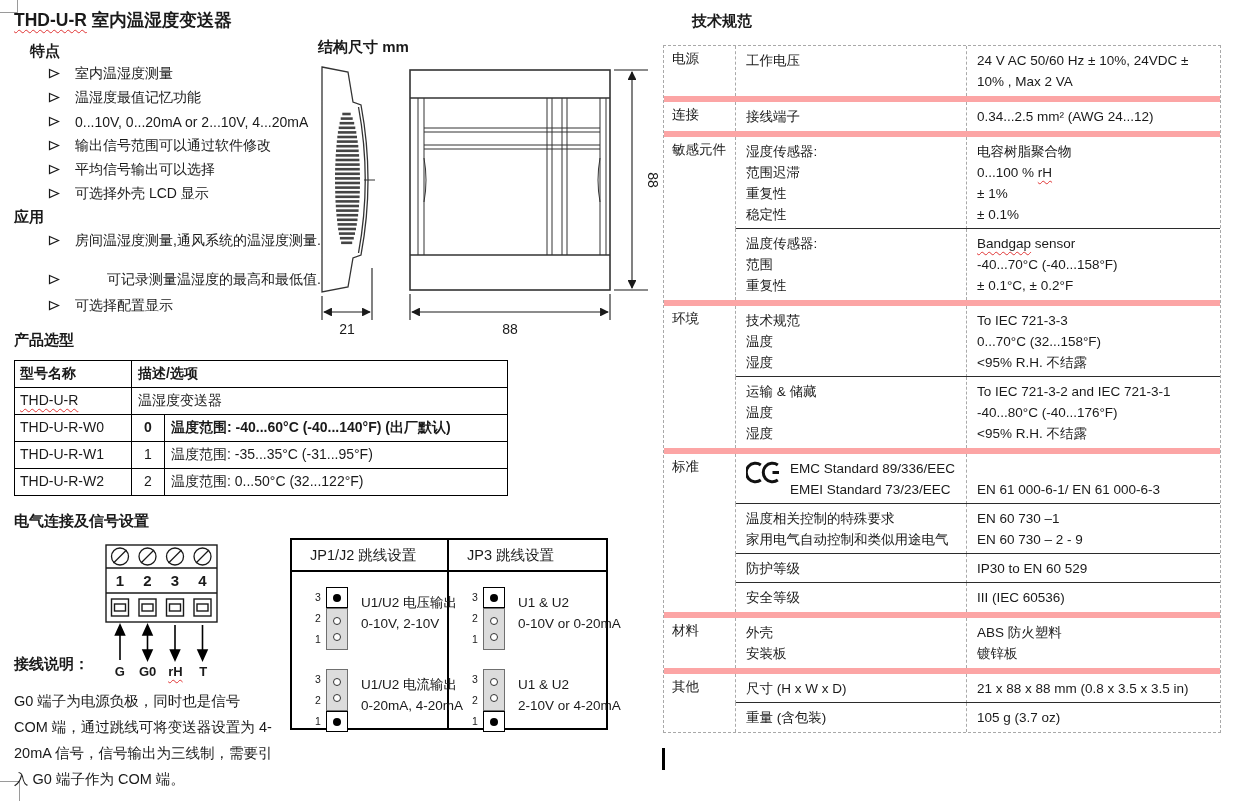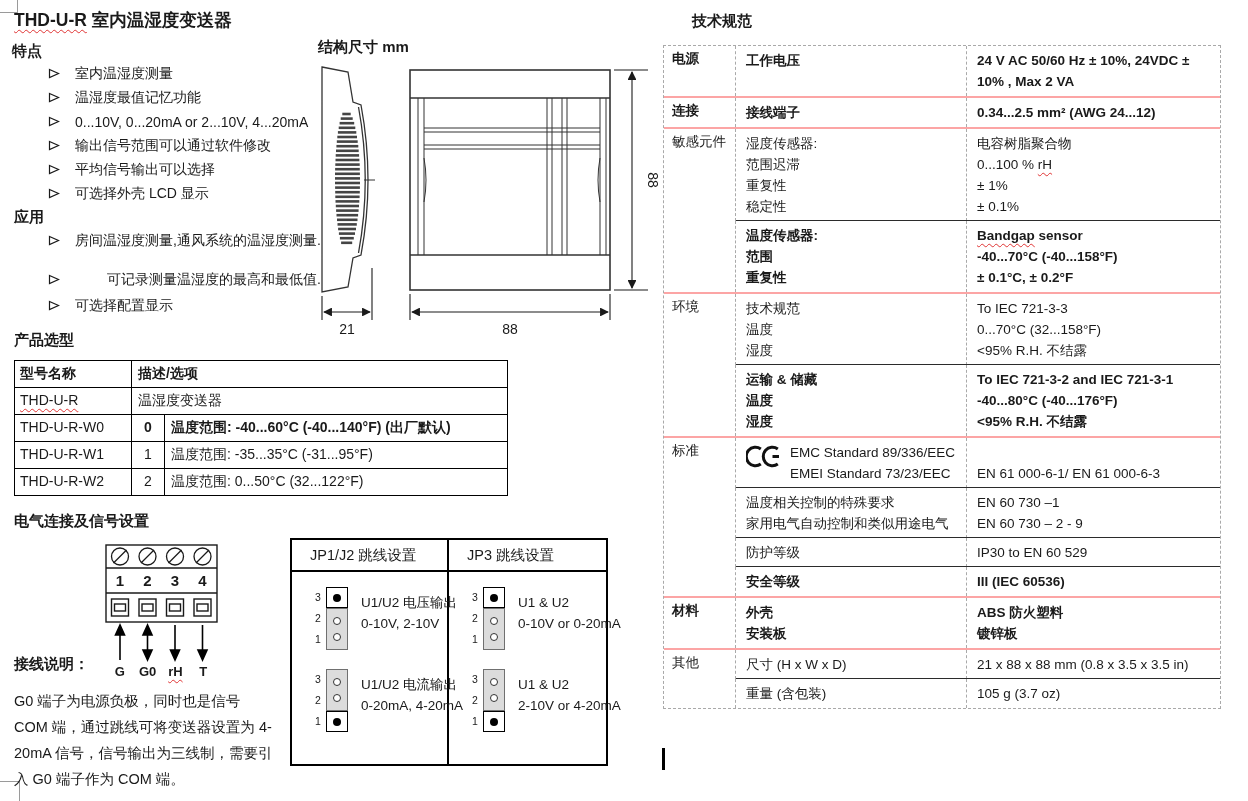--- a/index.html
+++ b/index.html
@@ -31,59 +31,59 @@
   .pc1 { width:117px; flex:0 0 117px; border-right:1.5px solid #000; padding:4px 10px 4px 5px; }
   .pc2 { width:33px; flex:0 0 33px; border-right:1.5px solid #000; text-align:center; padding:4px 0; }
   .pcM { flex:1; padding:4px 2px 4px 6px; }
   .bold { font-weight:bold; }
   
   .term-labels { left:106px; top:664px; width:111px; display:flex; font-size:13px; font-weight:bold; }
   .term-labels span { flex:1; text-align:center; }
   .wiring-label { left:14px; top:655px; }
   .wiring-note { left:14px; top:688px; width:316px; font-size:14.5px; line-height:26px; white-space:pre-line; }
   
-  .jptable { left:290px; top:538px; width:318px; height:228px; border:2px solid #000; display:flex; background:#fff; }
+  .jptable { left:290px; top:538px; width:318px; height:192px; border:2px solid #000; display:flex; background:#fff; }
   .jpcol { width:50%; }
   .jpcol.first { border-right:2.5px solid #000; }
   .jphead { height:32px; border-bottom:2px solid #000; display:flex; align-items:center; padding-left:18px; font-size:14.5px; }
   .jpbody { padding:15px 0 0 20px; }
   .jp-option { display:flex; margin-bottom:19px; }
   .jp-pins { width:12px; flex:0 0 12px; font-size:10.5px; line-height:21px; text-align:center; }
   .jp-cells { width:22px; flex:0 0 22px; margin-left:2px; }
   .cell-active { height:21px; border:1.4px solid #000; background:#fff; display:flex; align-items:center; justify-content:center; }
   .cell-open2 { height:42px; border:1px solid #707070; background:#dcdcdc; display:flex; flex-direction:column; align-items:center; justify-content:space-evenly; }
   .jdot { width:8px; height:8px; border-radius:50%; background:#000; }
   .jring { width:8px; height:8px; border-radius:50%; background:#fff; border:1.3px solid #333; }
   .jp-labels { margin:5px 0 0 13px; font-size:13.5px; line-height:21px; white-space:nowrap; }
   
   .spec-head { left:692px; top:12px; }
   .specs { left:663px; top:45px; width:558px; border:1px dashed #a9a9a9; font-size:13.5px; background:#fff; }
   .spec-block { display:flex; position:relative; }
-  .spec-block.sep-major { border-bottom:2px solid #fca5a5;font-weight:bold; }
+  .spec-block.sep-major { border-bottom:6px solid #fca5a5; }
   .spec-block.sep-minor::after { content:""; position:absolute; left:72px; right:0; bottom:0; height:1.2px; background:#2b2b2b; }
   .spec-cat { width:72px; flex:0 0 72px; padding:4px 0 4px 8px; border-right:1px dashed #a9a9a9; }
   .spec-mid { width:231px; flex:0 0 231px; padding:4px 0 4px 10px; border-right:1px dashed #a9a9a9; }
   .spec-val { flex:1; padding:4px 0 4px 10px; }
   .ln { line-height:21px; min-height:21px; white-space:pre-wrap; }
   .ce-wrap { display:flex; gap:9px; align-items:flex-start; }
   .ce-mark svg { margin-top:3px; display:block; }
   
   .artifact { border:1px solid #9a9a9a; background:#fff; }
   .text-cursor { left:662px; top:748px; width:2.5px; height:22px; background:#000; }
   svg text { font-family:"Liberation Sans","DejaVu Sans",sans-serif; }
 </style>
 </head>
 <body>
 
 <div class="abs artifact" style="left:-8px;top:-8px;width:26px;height:21px;"></div>
 <div class="abs artifact" style="left:-8px;top:781px;width:28px;height:40px;"></div>
 
 <div class="abs doc-title"><span class="squiggle">THD-U-R</span> 室内温湿度变送器</div>
 
-<div class="abs h2" style="left:12px;top:42px;">特点</div>
+<div class="abs h2" style="left:30px;top:42px;">特点</div>
 <div class="abs blist" style="top:64px;">
   <div class="brow">
       <span class="barrow">
         <svg width="12" height="11">
           <path d="M1.5 1.5 L10.5 5.5 L1.5 9.5 Z" fill="none" stroke="#1a1a1a" stroke-width="1.2"></path>
         </svg>
       </span>
       <span>室内温湿度测量</span>
     </div>
   <div class="brow">

